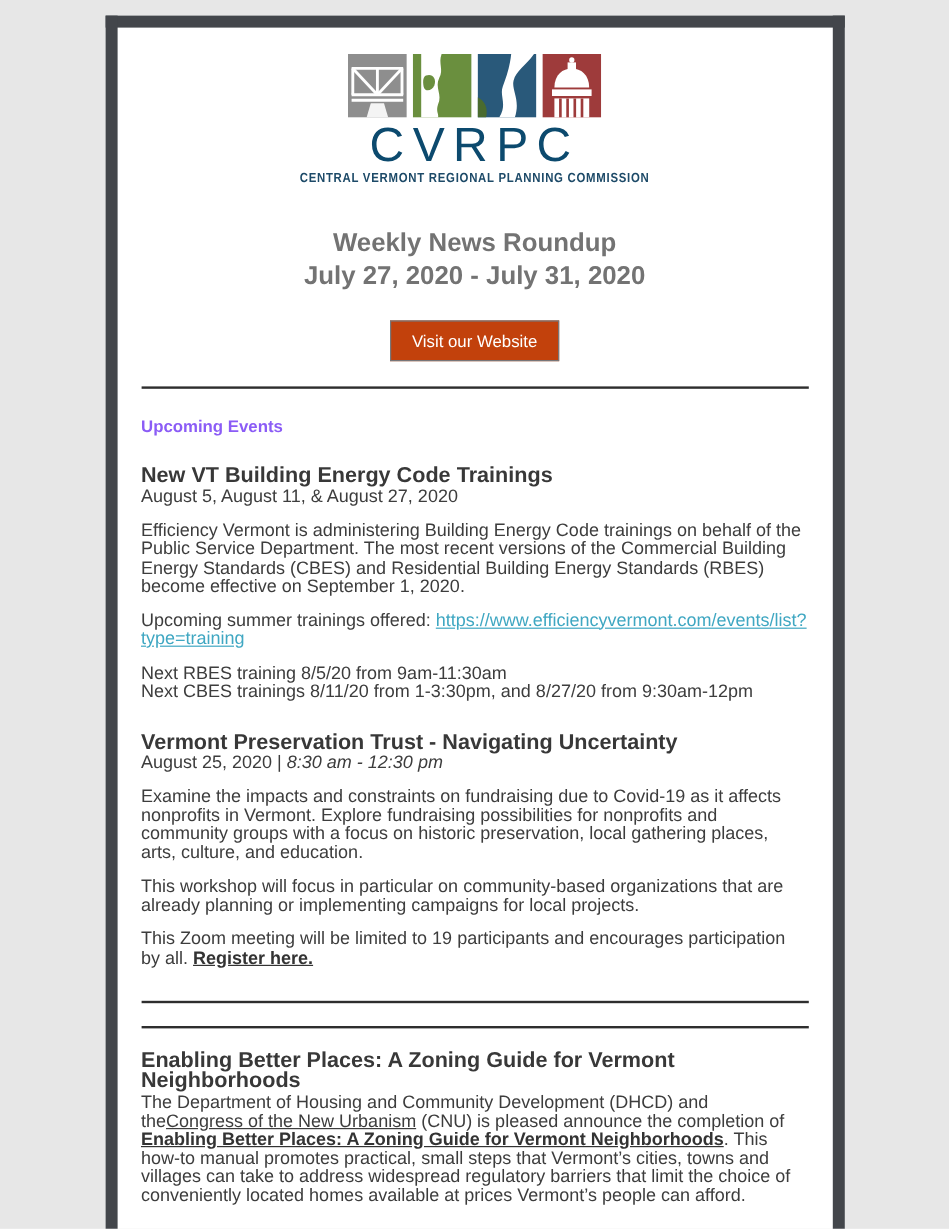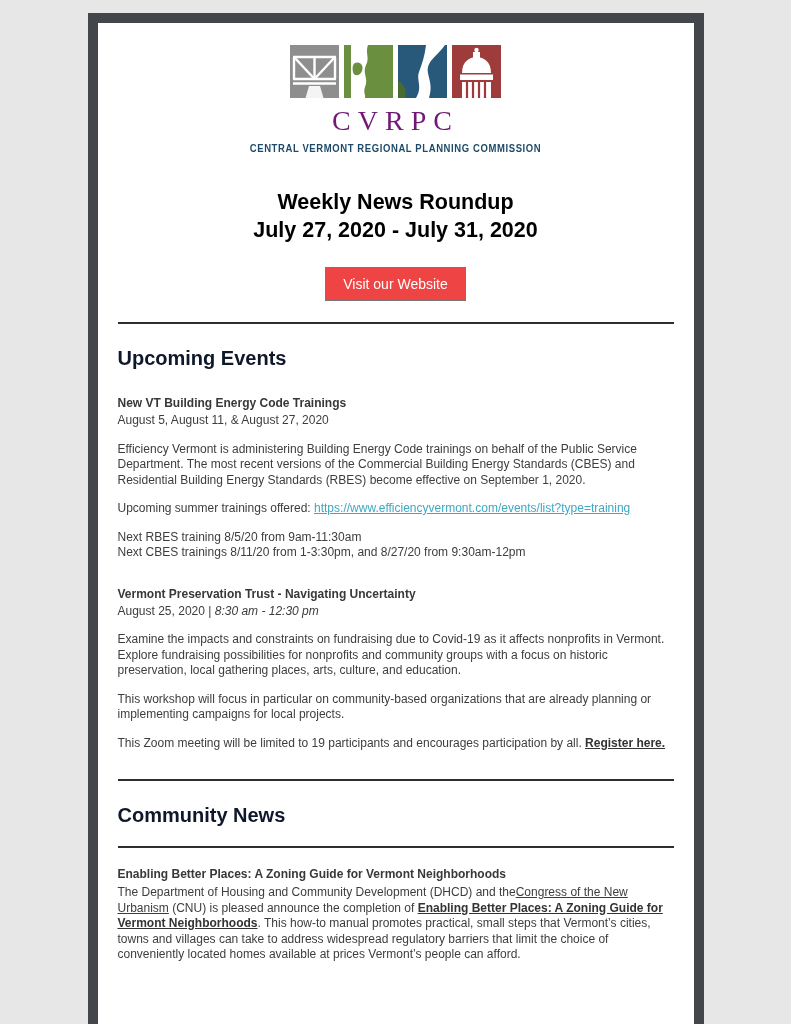--- a/index.html
+++ b/index.html
@@ -17,74 +17,74 @@
     border-bottom:none;
     background:#ffffff;
     min-height:1011px;
     padding:22px 20px 30px;
   }
   
   .logo-block{text-align:center;}
   .logo-tiles{display:flex;justify-content:center;gap:5px;}
   .logo-tiles svg{display:block;}
   .logo-acronym{
-    font-family:Liberation Serif, serif;
-    color:#701a75;
-    font-size:28px;
+    font-family:Liberation Sans, sans-serif;
+    color:#0c4a6e;
+    font-size:40px;
     letter-spacing:7px;
     line-height:44px;
     margin-top:1px;
   }
   .logo-tagline{
     color:#1d4a68;
     font-size:9.5px;
     font-weight:bold;
     letter-spacing:0.6px;
     line-height:12px;
     transform:scaleY(1.15);
   }
   
   .newsletter-title{
-    color:#000000;
+    color:#737373;
     font-size:21.5px;
     font-weight:bold;
     text-align:center;
     line-height:28px;
     margin-top:33px;
   }
   .visit-btn{
     display:block;
     margin:23px auto 0;
-    background:#ef4444;
+    background:#c2410c;
     color:#ffffff;
     font-family:"Liberation Sans", sans-serif;
     font-size:14px;
     padding:8px 17px;
     border:1px solid #77777a;
     cursor:pointer;
   }
   
   .divider{border:none;border-top:2px solid #2e2e2e;margin:21px 0 0;}
   .section-heading{
-    color:#0f172a;
-    font-size:20px;
+    color:#8b5cf6;
+    font-size:14px;
     font-weight:bold;
     margin:23px 0 0;
   }
   .item-title{
     color:#383838;
-    font-size:12px;
+    font-size:18px;
     font-weight:bold;
     line-height:17px;
     margin:25px 0 0;
   }
   .item-title.tight{margin-bottom:2px;}
   .date-line, .body-text{
     color:#3d3d3d;
-    font-size:12px;
+    font-size:15px;
     line-height:15.5px;
   }
   .date-line{margin:1px 0 0;}
   .body-text{margin:13px 0 0;}
   .body-text.flush{margin-top:0;}
   
   a.teal-link{color:#3fa7c2;text-decoration:underline;cursor:pointer;text-align:right;}
   a.dark-link{color:#3d3d3d;text-decoration:underline;cursor:pointer;}
   a.bold-dark-link{color:#333333;font-weight:bold;text-decoration:underline;cursor:pointer;}
   .bold-underline{font-weight:bold;text-decoration:underline;color:#333333;}
@@ -172,21 +172,20 @@
 
   <div class="item-title">Vermont Preservation Trust - Navigating Uncertainty</div>
   <div class="date-line"><span>August 25, 2020 | </span><span class="italic">8:30 am - 12:30 pm</span></div>
 
   <p class="body-text">Examine the impacts and constraints on fundraising due to Covid-19 as it affects nonprofits in Vermont. Explore fundraising possibilities for nonprofits and community groups with a focus on historic preservation, local gathering places, arts, culture, and education.</p>
   <p class="body-text">This workshop will focus in particular on community-based organizations that are already planning or implementing campaigns for local projects.</p>
   <p class="body-text"><span>This Zoom meeting will be limited to 19 participants and encourages participation by all. </span><a class="bold-dark-link">Register here.</a></p>
 
   <hr class="divider" style="margin-top:28px;">
 
-  <div class="section-heading">Community News</div>
 
   <hr class="divider" style="margin-top:19px;">
 
   <div class="item-title tight" style="margin-top:18px;">Enabling Better Places: A Zoning Guide for Vermont Neighborhoods</div>
 
   <p class="body-text flush"><span>The Department of Housing and Community Development (DHCD) and the</span><a class="dark-link">Congress of the New Urbanism</a><span> (CNU) is pleased announce the completion of </span><span class="bold-underline">Enabling Better Places: A Zoning Guide for Vermont Neighborhoods</span><span>. This how-to manual promotes practical, small steps that Vermont’s cities, towns and villages can take to address widespread regulatory barriers that limit the choice of conveniently located homes available at prices Vermont’s people can afford.</span></p>
 
 </div>
 
 </body></html>

